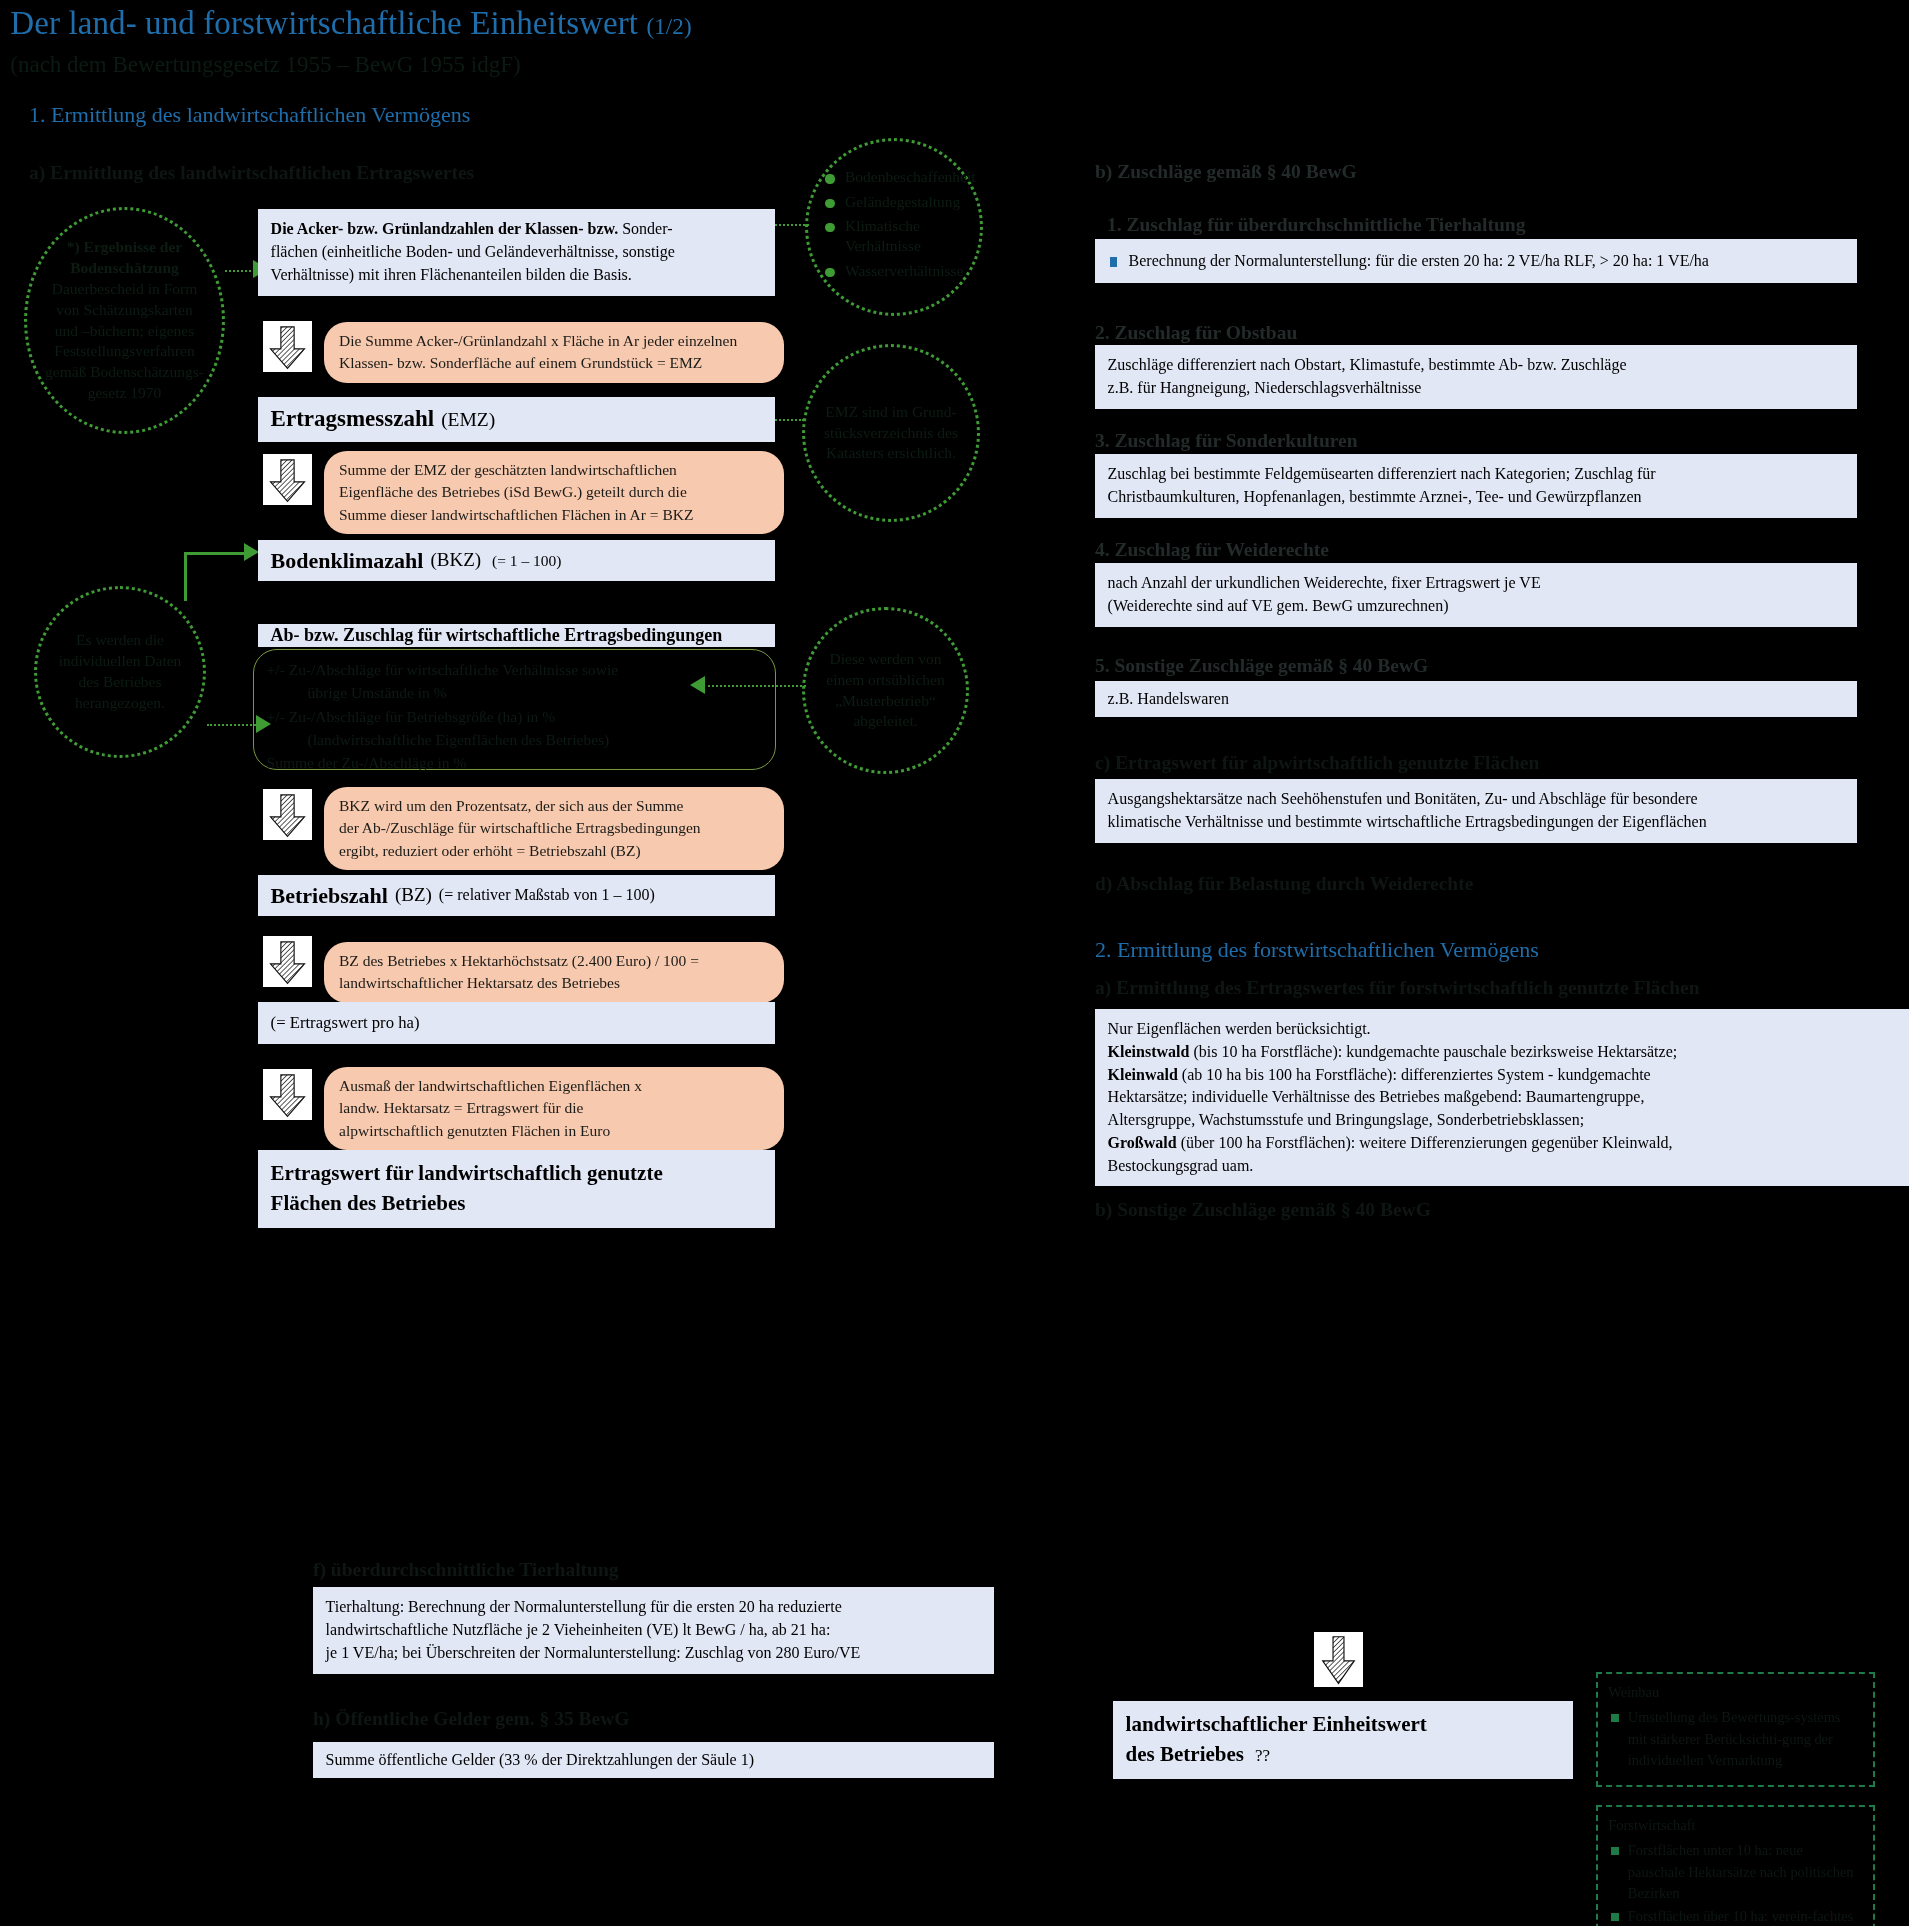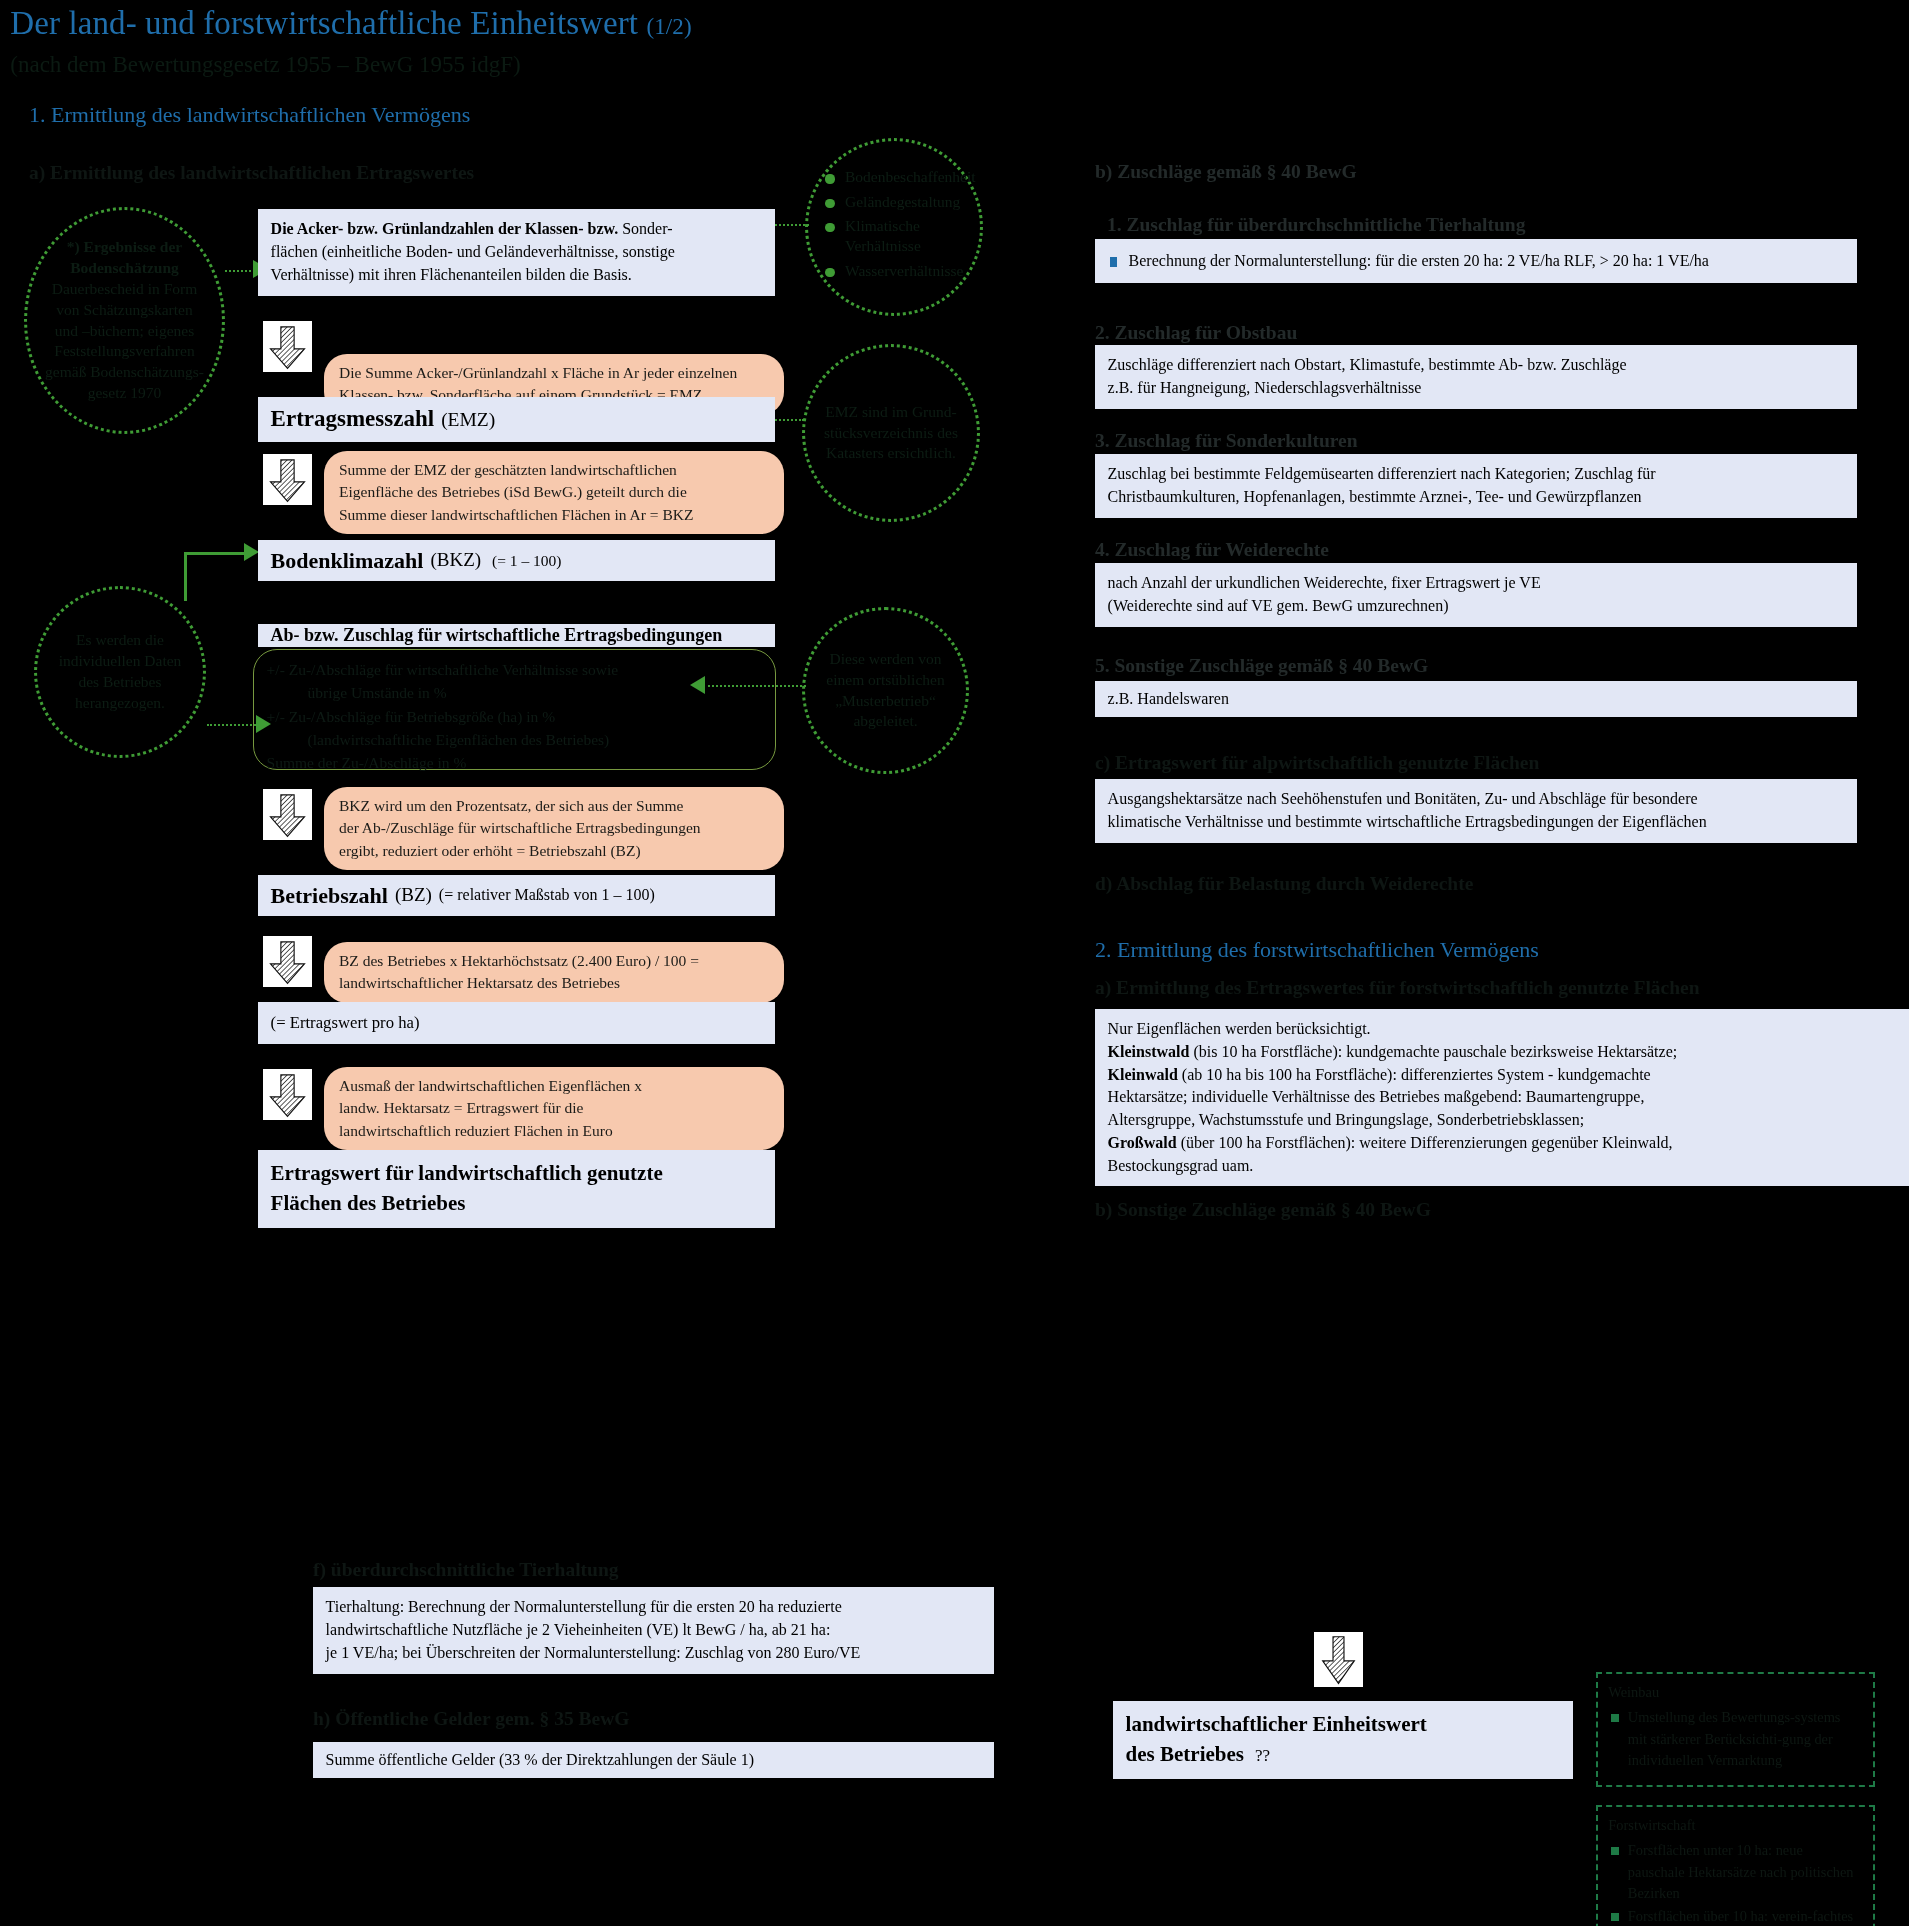--- a/index.html
+++ b/index.html
@@ -218,21 +218,21 @@
     <defs>
         <pattern id="hatch" width="6" height="6" patternUnits="userSpaceOnUse" patternTransform="rotate(45)">
       <rect width="6" height="6" fill="#ffffff"></rect>
           <line x1="0" y1="0" x2="0" y2="6" stroke="#222" stroke-width="2.6"></line>
     </pattern>
       </defs>
     <rect width="85" height="88" fill="#fff"></rect>
     <polygon points="31,10 54,10 54,48 72,48 42.5,82 13,48 31,48" fill="url(#hatch)" stroke="#111" stroke-width="2"></polygon>
   </svg>
 </div>
-<div class="abs peach" style="left:324px; top:322px; width:460px;margin-top:32px;">
+<div class="abs peach" style="left:324px; top:322px; width:460px;">
   <span>Die Summe Acker-/Grünlandzahl x Fläche in Ar jeder einzelnen</span><br>
   <span>Klassen- bzw. Sonderfläche auf einem Grundstück = EMZ</span>
 </div>
 
 <div class="abs bx lg" style="left:258px; top:397px; width:517px; height:45px; display:flex; align-items:center;">
   <span style="font-weight:bold; font-size:23px;">Ertragsmesszahl</span>
   <span style="font-size:19.5px; margin-left:7px;">(EMZ)</span>
 </div>
 
 <div class="abs arrow" style="left:263px; top:454px; width:49px; height:51px;">
@@ -300,21 +300,21 @@
 
 <div class="abs arrow" style="left:263px; top:1069px; width:49px; height:51px;">
   <svg width="49" height="51" viewBox="0 0 85 88">
     <rect width="85" height="88" fill="#fff"></rect>
     <polygon points="31,10 54,10 54,48 72,48 42.5,82 13,48 31,48" fill="url(#hatch)" stroke="#111" stroke-width="2"></polygon>
   </svg>
 </div>
 <div class="abs peach" style="left:324px; top:1067px; width:460px;">
   <span>Ausmaß der landwirtschaftlichen Eigenflächen x</span><br>
   <span>landw. Hektarsatz = Ertragswert für die</span><br>
-  <span>landwirtschaftlich reduziert Flächen in Euro</span>
+  <span>alpwirtschaftlich genutzten Flächen in Euro</span>
 </div>
 
 <div class="abs bx" style="left:258px; top:1150px; width:517px;">
   <span style="font-weight:bold; font-size:21px; display:block;">Ertragswert für landwirtschaftlich genutzte</span>
   <span style="font-weight:bold; font-size:21px; display:block;">Flächen des Betriebes</span>
 </div>
 
 <div class="abs sec-grey" style="left:1095px; top:161px;">b) Zuschläge gemäß § 40 BewG</div>
 <div class="abs sec-grey" style="left:1107px; top:214px;">1. Zuschlag für überdurchschnittliche Tierhaltung</div>
 <div class="abs bx" style="left:1095px; top:239px; width:762px;">

